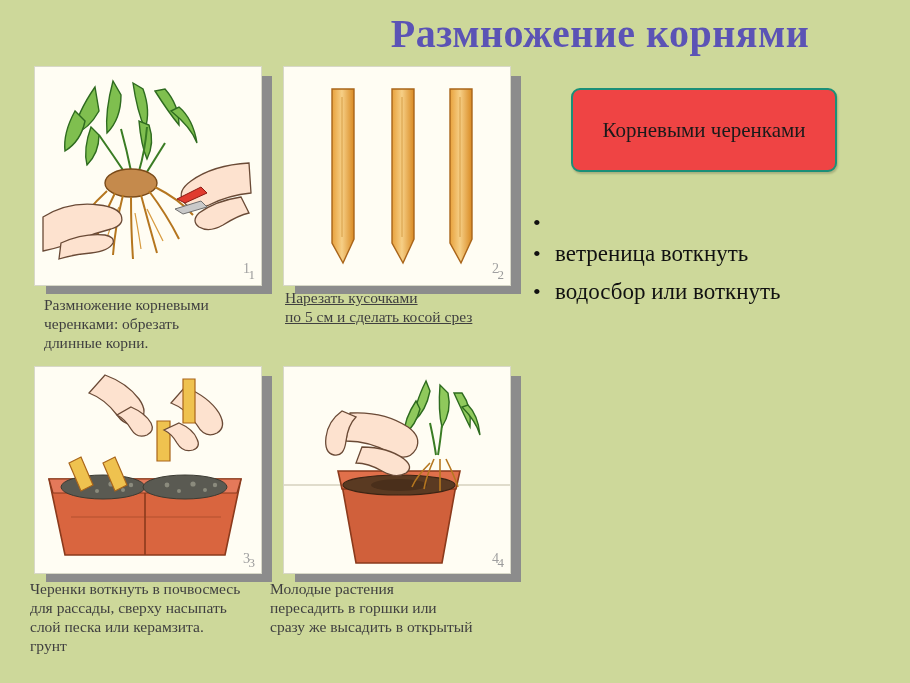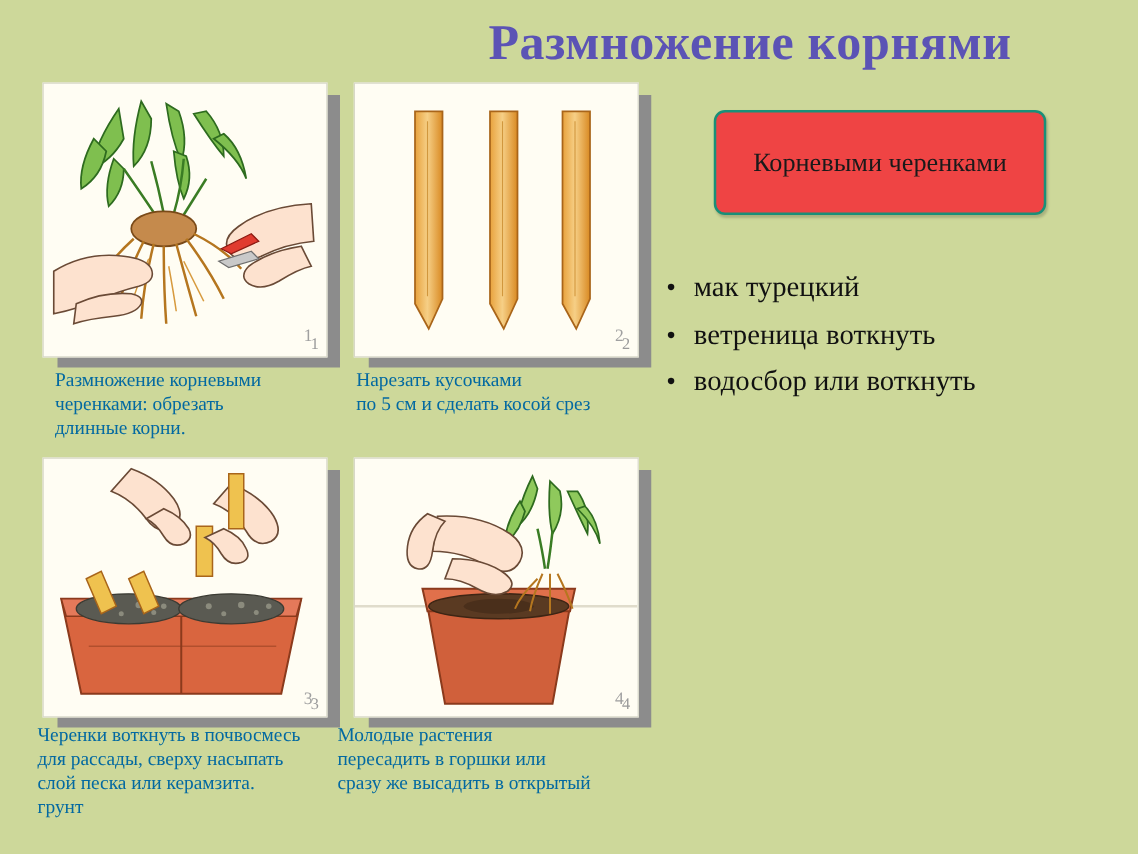--- a/index.html
+++ b/index.html
@@ -54,21 +54,21 @@
     right: 6px;
     bottom: 2px;
     font-size: 13px;
     color: #9a9a9a;
     font-family: "Liberation Serif", serif;
   }
   .caption {
     position: absolute;
     font-family: "Liberation Serif", serif;
     font-size: 15.5px;
-    color: #0369a1;
+    color: #404040;
     line-height: 1.22;
     white-space: pre-line;
   }
 
   
   .greenbox {
     position: absolute;
     left: 571px;
     top: 88px;
     width: 262px;
@@ -200,21 +200,21 @@
         </g>
         <g stroke="#c98a2c" stroke-width="0.9" opacity="0.8">
           <path d="M58 30 v140"></path>
             <path d="M118 30 v140"></path>
             <path d="M176 30 v140"></path>
         </g>
         <text x="208" y="206" font-family="Liberation Serif, serif" font-size="14" fill="#a0a0a0">2</text>
       </svg>
       <div class="num">2</div>
     </div>
-    <div class="caption" style="left:265px; top:296px; width:230px;">Нарезать кусочками
+    <div class="caption" style="left:265px; top:289px; width:230px;text-decoration:underline;">Нарезать кусочками
 по 5 см и сделать косой срез</div>
   </div>
 
   <div class="figure">
     <div class="photo-shadow" style="left:26px; top:376px; width:226px; height:206px;"></div>
     <div class="photo" style="left:14px; top:366px; width:226px; height:206px;">
       <svg width="226" height="206" viewBox="0 0 226 206">
         <rect x="0" y="0" width="226" height="206" fill="#fffdf3"></rect>
 
         <g>
@@ -311,21 +311,20 @@
     <div class="caption" style="left:250px; top:580px; width:250px;">Молодые растения
  пересадить в горшки или
 сразу же высадить в открытый</div>
   </div>
 
   <div class="greenbox">Корневыми черенками</div>
 
   <div class="bullets">
     <div class="bullet">
       <span class="dot">•</span>
-      <span>мак турецкий</span>
     </div>
     <div class="bullet">
       <span class="dot">•</span>
       <span>ветреница воткнуть</span>
     </div>
     <div class="bullet">
       <span class="dot">•</span>
       <span>водосбор или воткнуть</span>
     </div>
   </div>

